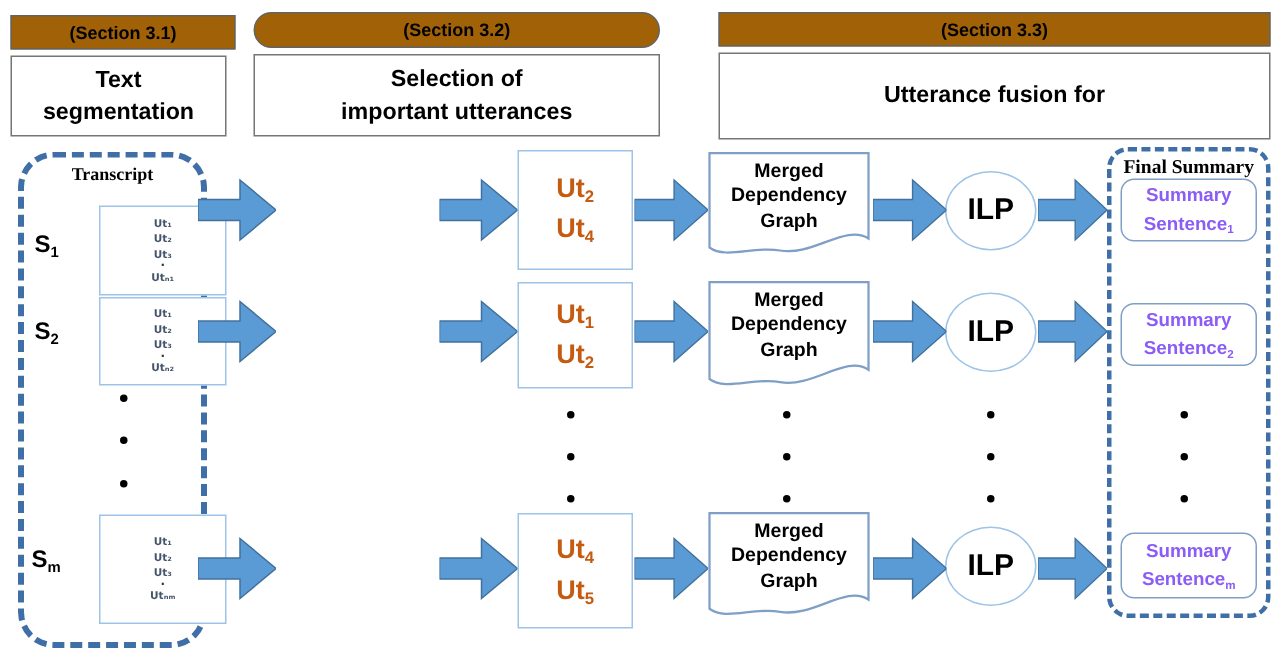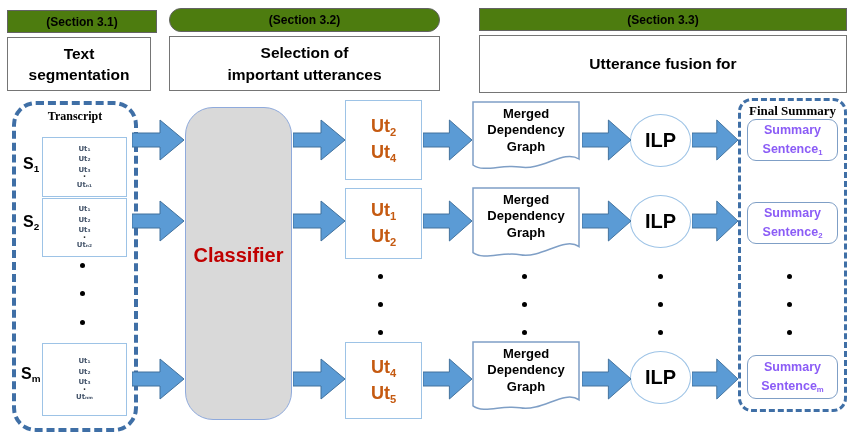--- a/index.html
+++ b/index.html
@@ -1,28 +1,28 @@
 <!DOCTYPE html>
 <html style="--arrow_fill: #5b9bd5; --arrow_stroke: #41719c; --dash_blue: #3f6fa6; --classifier_red: #c00000; --utterance_orange: #c55a11; --box_border_blue: #9dc3e6; --classifier_fill: #d9d9d9;"><head>
 <meta charset="utf-8">
 <style>
   html,body{margin:0;padding:0;background:#fff;}
   #fig{position:relative;width:850px;height:444px;background:#fff;overflow:hidden;
        font-family:"Liberation Sans",sans-serif;color:#000;}
   .abs{position:absolute;box-sizing:border-box;}
   .center{display:flex;align-items:center;justify-content:center;}
   .col{display:flex;flex-direction:column;align-items:center;justify-content:center;}
-  .hdr-tag{border:1.4px solid #636363;background:#4d7c0f;font-weight:bold;font-size:12px;}
+  .hdr-tag{border:1.4px solid #636363;background:#a16207;font-weight:bold;font-size:12px;}
   .hdr-title{border:1.4px solid #757575;background:#fff;font-weight:bold;font-size:15.5px;
              line-height:1.38;text-align:center;}
   .dashed-panel{border:4px dashed var(--dash_blue,#3f6fa6);border-radius:24px;background:#fff;}
   .serif{font-family:"Liberation Serif","DejaVu Serif",serif;font-weight:bold;}
   .seg-label{font-weight:bold;font-size:16px;}
   .sb{font-size:0.62em;vertical-align:-0.32em;}
-  .sbox{border:1px solid var(--box_border_blue,#9dc3e6);background:#fff;}
+  .sbox{border:1px solid var(--box_border_blue,#9dc3e6);background:#fff;margin-left:24px;}
   .tiny{font-family:"DejaVu Sans",sans-serif;font-weight:bold;font-size:7px;
         color:#44546a;line-height:1.5;text-align:center;}
   .tiny .dotline{line-height:0.55;font-size:8px;color:#333;}
   .classifier{background:var(--classifier_fill,#d9d9d9);border:1.5px solid #8faadc;
               border-radius:28px;}
   .classifier-label{color:var(--classifier_red,#c00000);font-weight:bold;font-size:20px;}
   .ut-box{border:1.5px solid var(--box_border_blue,#9dc3e6);background:#fff;
           color:var(--utterance_orange,#c55a11);font-weight:bold;font-size:18px;line-height:1.35;}
   .mdg-text{font-weight:bold;font-size:13px;line-height:1.26;text-align:center;padding-top:5px;}
   .mdg-shape path{fill:#fff;stroke:#7f9fc6;stroke-width:1.5;}
@@ -86,23 +86,20 @@
     </span>
     <div class="abs sbox tiny col" style="left:26px;top:238px;width:85px;height:73px;">
       <span>Ut₁</span>
       <span>Ut₂</span>
       <span>Ut₃</span>
       <span class="dotline">·</span>
       <span>Utₙₘ</span>
     </div>
   </div>
 
-  <div class="abs classifier center" style="left:185px;top:107px;width:107px;height:313px;padding-bottom:16px;">
-    <span class="classifier-label">Classifier</span>
-  </div>
 
   <div class="abs ut-box col" style="left:345px;top:100px;width:77px;height:80px;">
     <span><span>Ut</span><span class="sb">2</span></span>
     <span><span>Ut</span><span class="sb">4</span></span>
   </div>
   <div class="abs ut-box col" style="left:345px;top:188px;width:77px;height:71px;">
     <span><span>Ut</span><span class="sb">1</span></span>
     <span><span>Ut</span><span class="sb">2</span></span>
   </div>
   <div class="abs ut-box col" style="left:345px;top:342px;width:77px;height:77px;">

